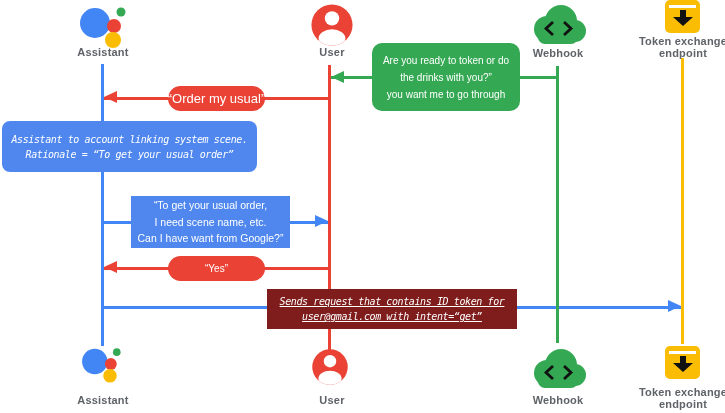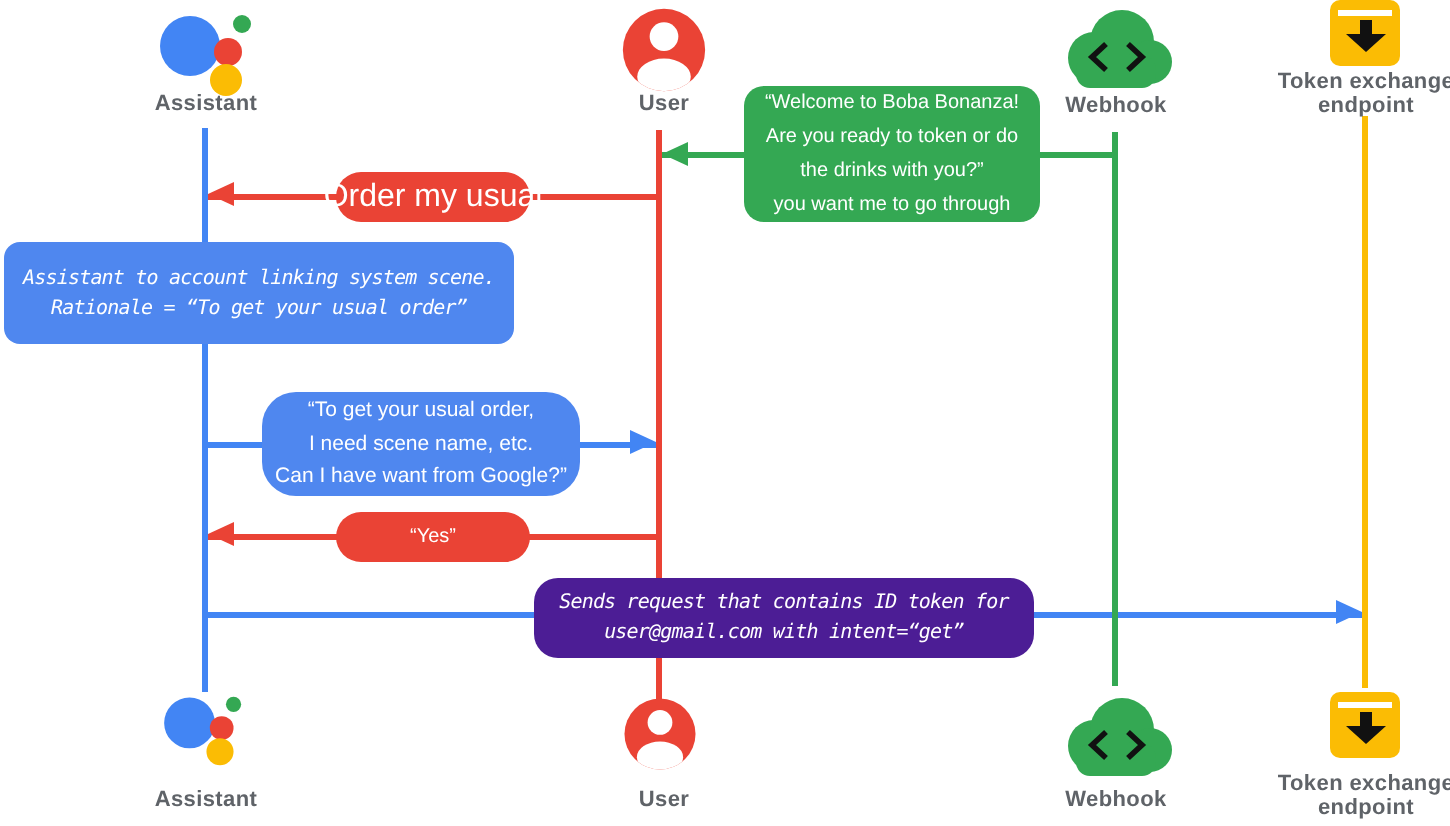--- a/index.html
+++ b/index.html
@@ -40,29 +40,29 @@
   .bubble { position:absolute; z-index:4; color:#fff; display:flex;
             flex-direction:column; justify-content:center; align-items:center;
             text-align:center; }
   .bubble .ln { white-space:nowrap; }
   .mono { font-family:"DejaVu Sans Mono", monospace; font-style:italic;
           font-size:10px; letter-spacing:-0.4px; line-height:15px; }
 
   .box-welcome { left:372px; top:43px;  width:148px; height:68px;
                  background:#34A853; border-radius:10px; font-size:10px; line-height:17px; }
   .box-order   { left:168px; top:86px;  width:97px;  height:25px;
-                 background:#EA4335; border-radius:12.5px; font-size:16px; }
+                 background:#EA4335; border-radius:12.5px; font-size:13px; }
   .box-transition { left:2px; top:121px; width:255px; height:51px;
                  background:#4F87EF; border-radius:8px; }
   .box-ask     { left:131px; top:196px; width:159px; height:52px;
-                 background:#4F87EF; border-radius:17px; font-size:10.5px; line-height:16.5px; }
+                 background:#4F87EF; border-radius:0; font-size:10.5px; line-height:16.5px; }
   .box-yes     { left:168px; top:256px; width:97px;  height:25px;
                  background:#EA4335; border-radius:12.5px; font-size:10px; }
   .box-send    { left:267px; top:289px; width:250px; height:40px;
-                 background:#4c1d95; border-radius:12px; }
+                 background:#7f1d1d; border-radius:0;text-decoration:underline; }
 
   
   .actor-icon { position:absolute; z-index:5; }
   .actor-label { position:absolute; z-index:5; font-size:11px; font-weight:700;
                  color:#5F6368; text-align:center; letter-spacing:.2px; line-height:12px; }
 
   .lbl-assistant-top { left:53px;  top:46px;  width:100px; }
   .lbl-user-top      { left:287px; top:46px;  width:90px; }
   .lbl-webhook-top   { left:513px; top:47px;  width:90px; }
   .lbl-token-top     { left:638px; top:35px;  width:90px; }
@@ -98,21 +98,20 @@
   <div class="msg-line line-yes"></div>
   <div class="msg-line line-send"></div>
 
   <div class="arr arr-left-green arrpos-welcome"></div>
   <div class="arr arr-left-red   arrpos-order"></div>
   <div class="arr arr-right-blue arrpos-ask"></div>
   <div class="arr arr-left-red   arrpos-yes"></div>
   <div class="arr arr-right-blue arrpos-send"></div>
 
   <div class="bubble box-welcome">
-    <div class="ln">“Welcome to Boba Bonanza!</div>
     <div class="ln">Are you ready to token or do</div>
     <div class="ln">the drinks with you?”</div>
     <div class="ln">you want me to go through</div>
   </div>
 
   <div class="bubble box-order">
     <div class="ln">“Order my usual”</div>
   </div>
 
   <div class="bubble box-transition mono">

